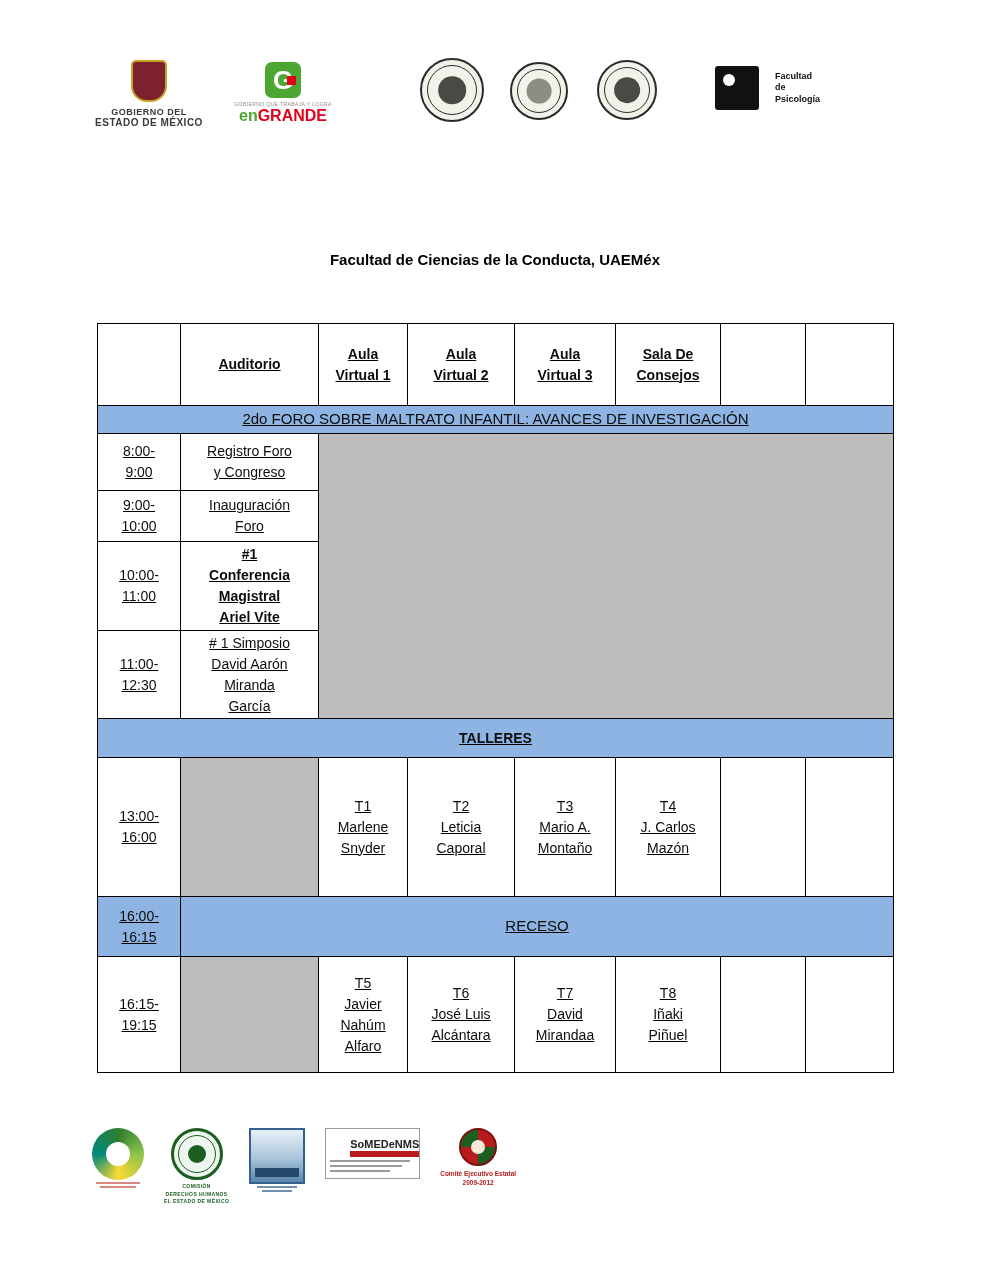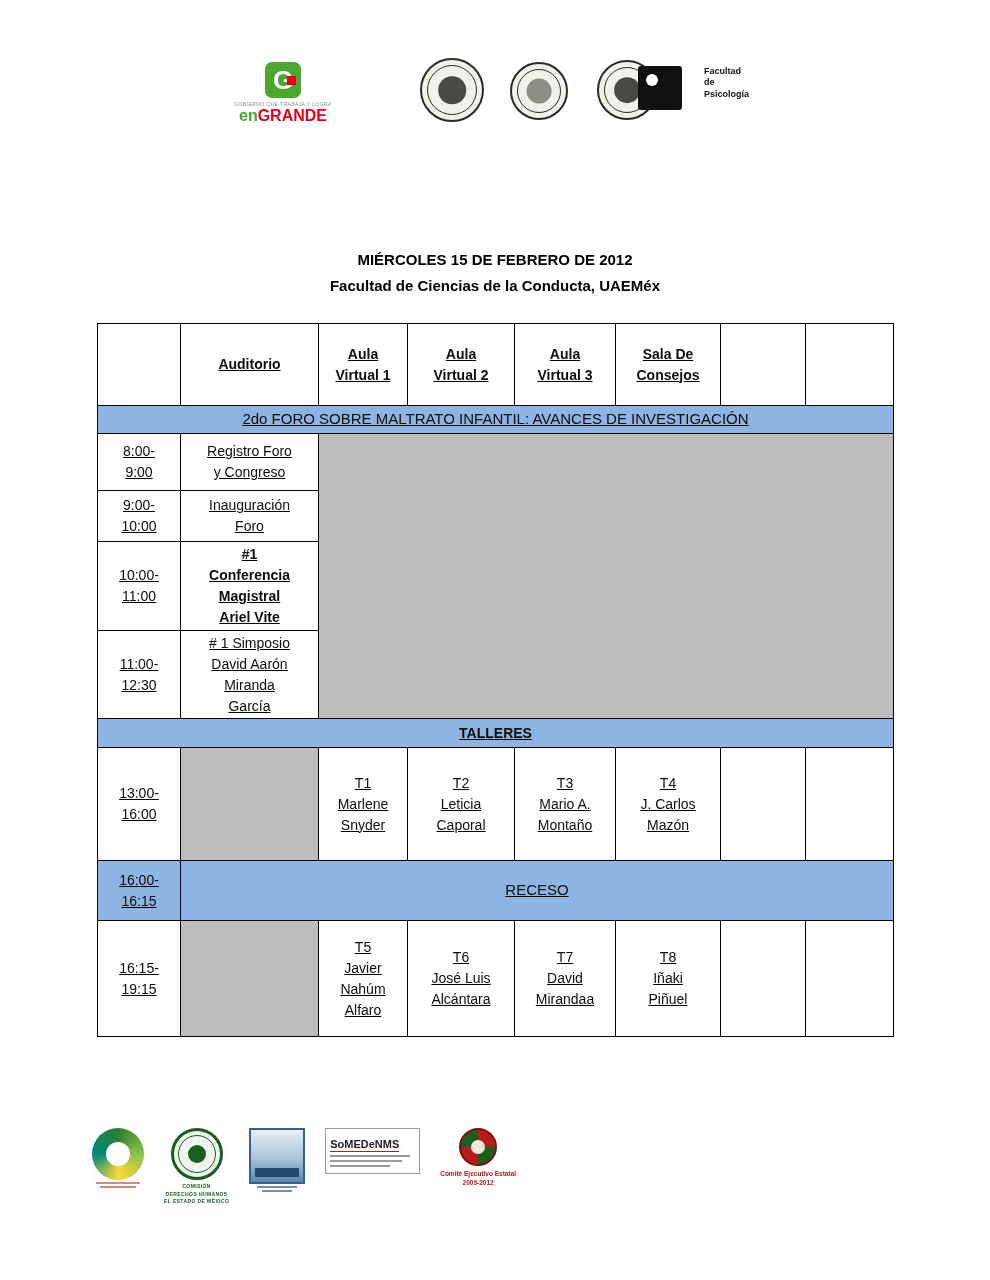--- a/index.html
+++ b/index.html
@@ -21,21 +21,21 @@
   .engrande-word .grande { color:#e2001a; }
 
   .seal { position:absolute; border-radius:50%; border:2px solid #2a2a2a; background:#f2f1ea; }
   .seal .inner-ring { position:absolute; inset:5px; border:1px solid #2a2a2a; border-radius:50%; }
   .seal .core { position:absolute; left:50%; top:50%; transform:translate(-50%,-50%); width:46%; height:46%; border-radius:50%; background:#4a4a44; }
   .seal.light .core { background:#8d8d85; }
   .seal-uaem { left:420px; top:58px; width:64px; height:64px; }
   .seal-conducta { left:510px; top:62px; width:58px; height:58px; }
   .seal-unam { left:597px; top:60px; width:60px; height:60px; }
 
-  .logo-psicologia { position:absolute; left:638px; top:66px; width:118px; display:flex; gap:22px; align-items:flex-start; }
+  .logo-psicologia { position:absolute; left:715px; top:66px; width:118px; display:flex; gap:16px; align-items:center; }
   .psi-mark { width:44px; height:44px; background:#111; border-radius:3px; position:relative; flex:0 0 auto; }
   .psi-mark::after { content:""; position:absolute; left:8px; top:8px; width:12px; height:12px; background:#fff; border-radius:50%; }
   .psi-caption { font-size:9px; font-weight:bold; color:#111; white-space:pre-line; line-height:1.25; text-align:left; }
 
   
   .title-block { position:absolute; left:0; top:247px; width:990px; text-align:center; font-weight:bold; font-size:15px; line-height:26px; color:#000; }
 
   
   table.schedule { position:absolute; left:97px; top:323px; width:796px; border-collapse:collapse; table-layout:fixed;text-decoration:underline; }
   .schedule td { border:1px solid #000; text-align:center; vertical-align:middle; font-size:14px; line-height:1.5; white-space:pre-line; color:#0d0d0d; padding:1px 2px; overflow:hidden; }
@@ -55,35 +55,40 @@
   .cap-bar { height:2px; background:#c0392b; margin:2px auto 0; opacity:.6; }
   .green-seal { width:52px; height:52px; border-radius:50%; margin:0 auto; border:3px solid #1b5e20; background:#eef5ee; position:relative; }
   .green-seal::before { content:""; position:absolute; inset:4px; border:1px solid #1b5e20; border-radius:50%; }
   .green-seal::after { content:""; position:absolute; left:50%; top:50%; transform:translate(-50%,-50%); width:18px; height:18px; background:#1b5e20; border-radius:50%; }
   .codhem-caption { font-size:5px; font-weight:bold; color:#1b5e20; white-space:pre-line; line-height:1.5; margin-top:3px; letter-spacing:.4px; }
   .blue-square { width:56px; height:56px; margin:0 auto; border:2px solid #35618e;
       background:linear-gradient(180deg,#e8f0f7 0%, #a9c4da 55%, #5b87ab 100%); position:relative; }
   .blue-square::after { content:""; position:absolute; left:4px; right:4px; bottom:5px; height:9px; background:#24486b; }
   .blue-bar { height:2px; background:#35618e; margin:2px auto 0; opacity:.7; }
   .somede-box { width:95px; border:1px solid #9a9a9a; background:#fff; padding:5px 4px 6px; text-align:left; }
-  .somede-label { font-size:11px; font-weight:bold; color:#222; border-bottom:1px solid #b91c1c; display:inline-block; padding-bottom:1px; }
+  .somede-label { font-size:11px; font-weight:bold; color:#222; border-bottom:6px solid #b91c1c; display:inline-block; padding-bottom:1px;margin-left:20px; }
   .gray-bar { height:2px; background:#9a9a9a; margin-top:3px; }
   .comite-seal { width:38px; height:38px; border-radius:50%; margin:0 auto; border:2px solid #7f1010;
       background:conic-gradient(#b71c1c 0 25%, #1b5e20 0 50%, #b71c1c 0 75%, #1b5e20 0); position:relative; }
   .comite-seal::after { content:""; position:absolute; inset:10px; background:#f6e9d8; border-radius:50%; }
   .comite-caption { font-size:6.5px; font-weight:bold; color:#b71c1c; white-space:pre-line; line-height:1.4; margin-top:3px; }
 
   .page-num { position:absolute; top:1132px; right:128px; font-family:"DejaVu Serif", serif; font-style:italic; font-size:27px; color:#000; }
   .page-num .num { font-size:34px; font-weight:bold; }
 </style>
 </head>
 <body>
 
 <div class="page">
 
+  <div class="logo-edomex">
+    <div class="shield"></div>
+    <div class="edomex-cap1">GOBIERNO DEL</div>
+    <div class="edomex-cap2">ESTADO DE MÉXICO</div>
+  </div>
 
   <div class="logo-engrande">
     <div class="g-box">G</div>
     <div class="engrande-tagline">GOBIERNO QUE TRABAJA Y LOGRA</div>
     <div class="engrande-word">
       <span class="en">en</span><span class="grande">GRANDE</span>
     </div>
   </div>
 
   <div class="seal seal-uaem">
@@ -99,21 +104,20 @@
     <div class="core"></div>
   </div>
 
   <div class="logo-psicologia">
     <div class="psi-mark"></div>
     <div class="psi-caption">Facultad
 de Psicología</div>
   </div>
 
   <div class="title-block">
-    <div>MIÉRCOLES 15 DE FEBRERO DE 2012</div>
     <div>Facultad de Ciencias de la Conducta, UAEMéx</div>
   </div>
 
   <table class="schedule">
     <colgroup>
       <col style="width:83px">
         <col style="width:138px">
         <col style="width:89px">
         <col style="width:107px">
       <col style="width:101px">
@@ -161,24 +165,24 @@
 Ariel Vite</td>
     </tr>
     <tr style="height:88px">
       <td>11:00-
 12:30</td>
       <td># 1 Simposio
 David Aarón
 Miranda
 García</td>
     </tr>
-    <tr style="height:29px">
+    <tr style="height:39px">
       <td colspan="8" class="banner talleres">TALLERES</td>
     </tr>
-    <tr style="height:113px">
+    <tr style="height:139px">
       <td>13:00-
 16:00</td>
       <td class="gray"></td>
       <td>T1
 Marlene
 Snyder</td>
       <td>T2
 Leticia
 Caporal</td>
       <td>T3

